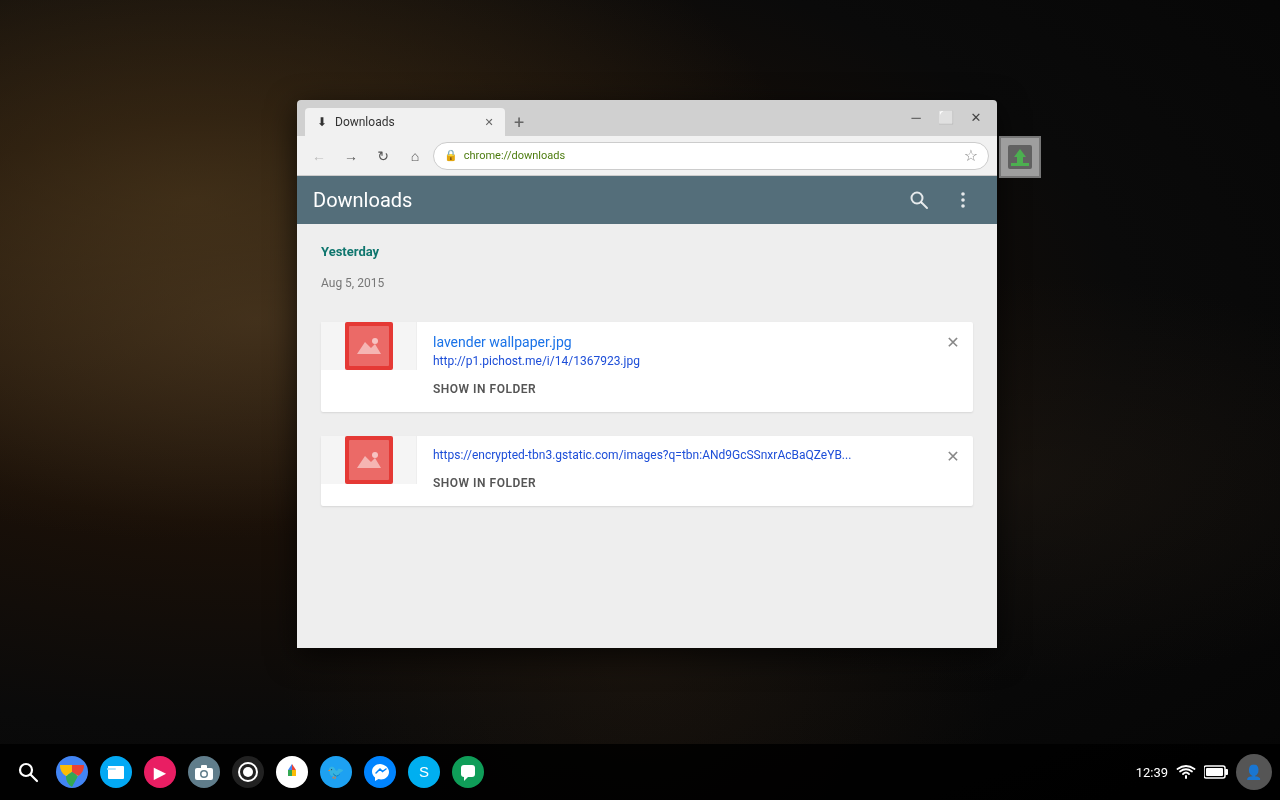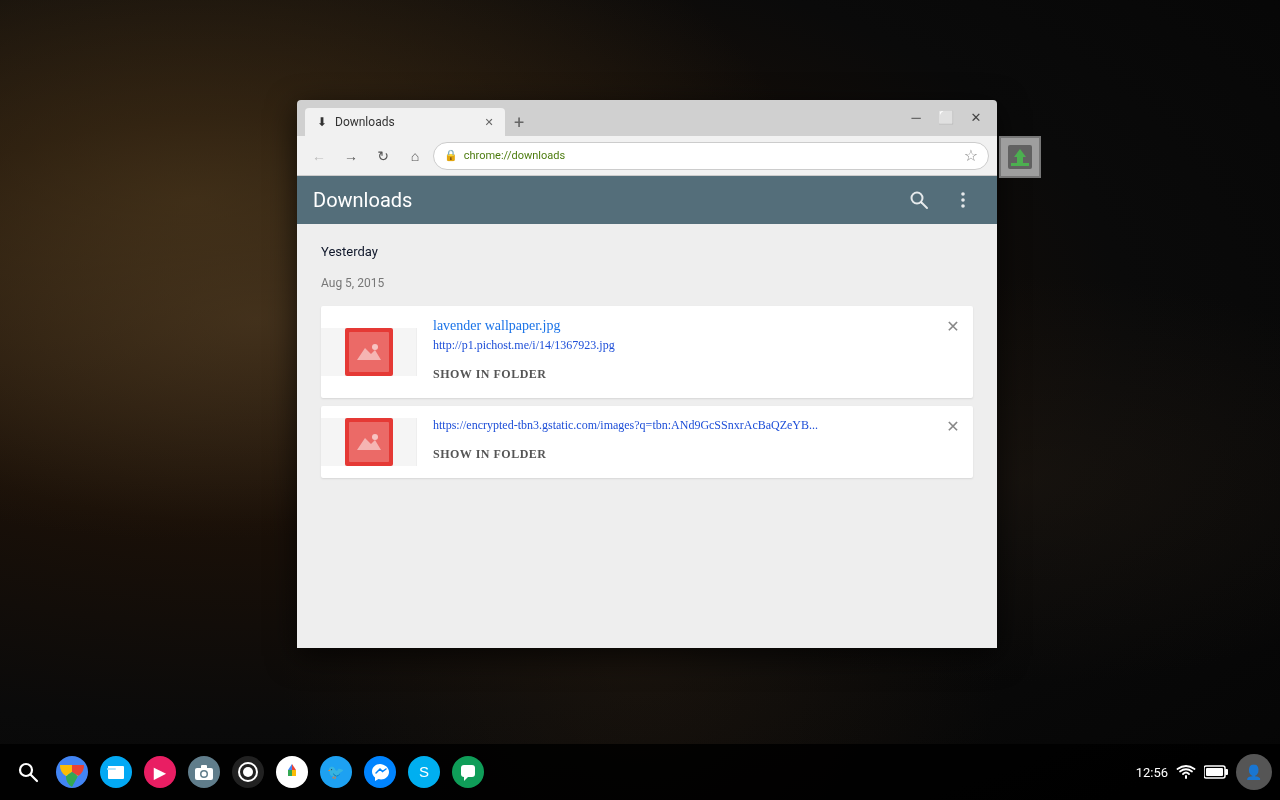--- a/index.html
+++ b/index.html
@@ -257,40 +257,39 @@
       font-size: 18px;
     }
 
     
     .date-section {
       padding: 20px 24px 8px 24px;
     }
 
     .date-label {
       font-size: 13px;
-      font-weight: 400;
-      color: #0f172a;
+      font-weight: 700;
+      color: #0f766e;
     }
 
     .date-value {
       font-size: 12px;
       color: #777;
       margin-top: 17px;
     }
 
     
     .download-item {
       background: white;
-      margin: 8px 24px;
+      margin: 24px 24px;
       border-radius: 2px;
       display: flex;
-      align-items: center;
+      align-items: flex-start;
       position: relative;
       box-shadow: 0 1px 2px rgba(0,0,0,0.1);
-      font-family: Liberation Serif, serif;
     }
 
     .download-thumb {
       width: 96px;
       background: #f5f5f5;
       display: flex;
       align-items: center;
       justify-content: center;
       border-right: 1px solid #eee;
       flex-shrink: 0;
@@ -579,21 +578,21 @@
       <div class="tb-icon-circle">
         <svg width="32" height="32" viewBox="0 0 32 32">
           <circle cx="16" cy="16" r="16" fill="#0F9D58"></circle>
           <rect x="9" y="9" width="14" height="12" rx="3" fill="white"></rect>
           <polygon points="12,21 12,25 16,21" fill="white"></polygon>
         </svg>
       </div>
     </div>
 
     <div class="taskbar-right">
-      <span class="taskbar-time">12:56</span>
+      <span class="taskbar-time">12:39</span>
       <svg width="20" height="16" viewBox="0 0 20 16">
         <path d="M10 12 L10 14" stroke="white" stroke-width="2" stroke-linecap="round"></path>
         <path d="M7 10 Q10 7 13 10" stroke="white" stroke-width="1.8" fill="none" stroke-linecap="round"></path>
         <path d="M4 7.5 Q10 3 16 7.5" stroke="white" stroke-width="1.8" fill="none" stroke-linecap="round"></path>
         <path d="M1.5 5 Q10 -1 18.5 5" stroke="white" stroke-width="1.8" fill="none" stroke-linecap="round"></path>
       </svg>
       <svg width="24" height="14" viewBox="0 0 24 14">
         <rect x="0" y="1" width="21" height="12" rx="2" stroke="white" stroke-width="1.5" fill="none"></rect>
         <rect x="21" y="4" width="3" height="6" rx="1" fill="white"></rect>
         <rect x="2" y="3" width="17" height="8" rx="1" fill="white"></rect>

